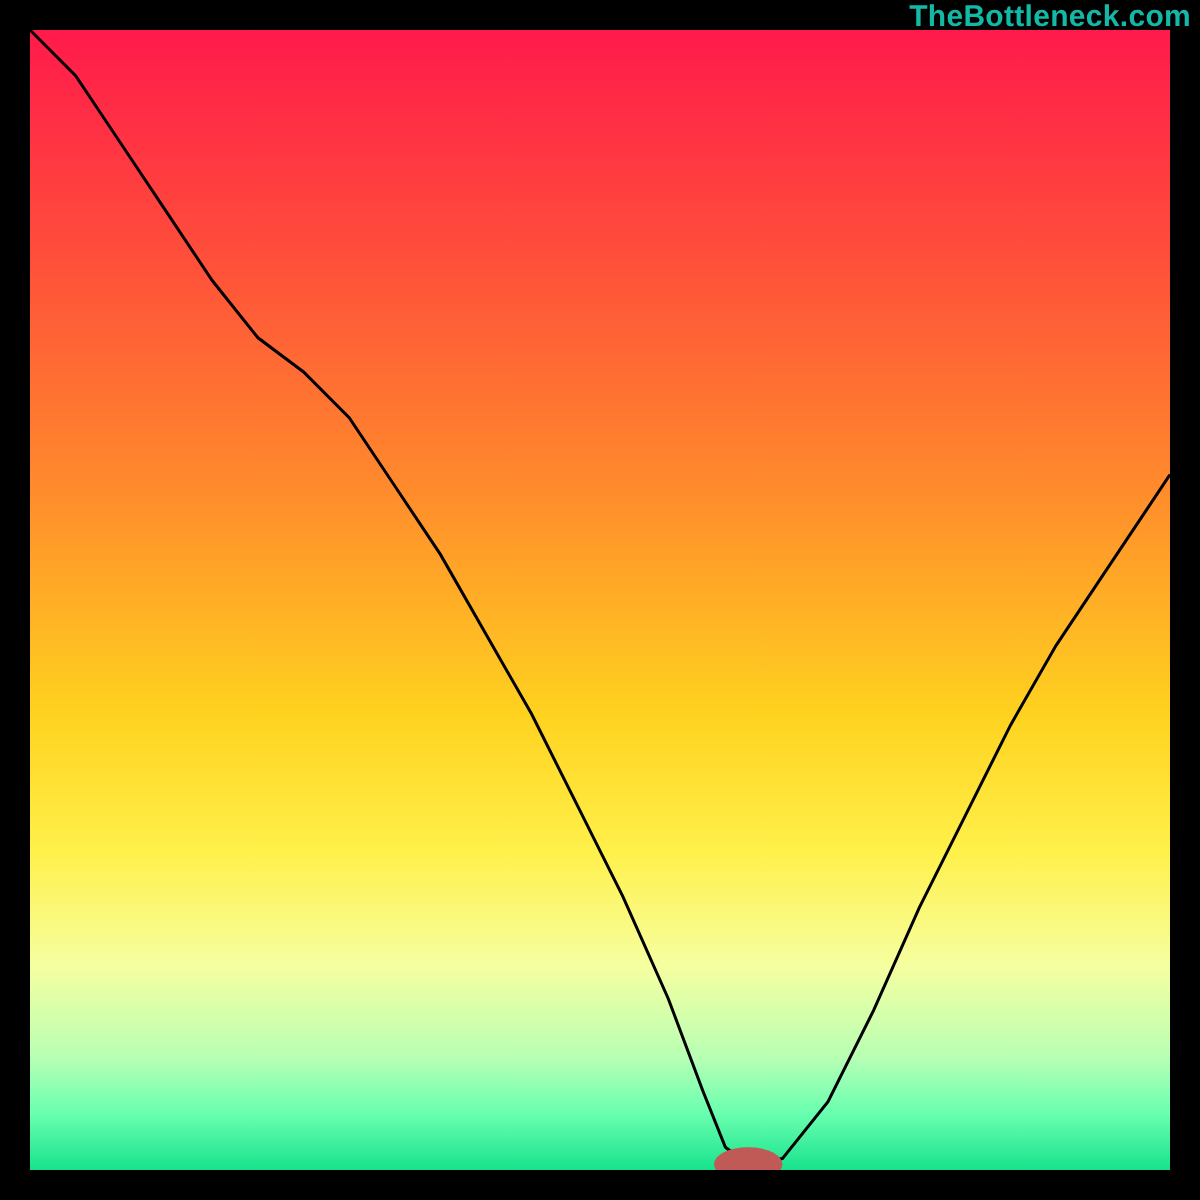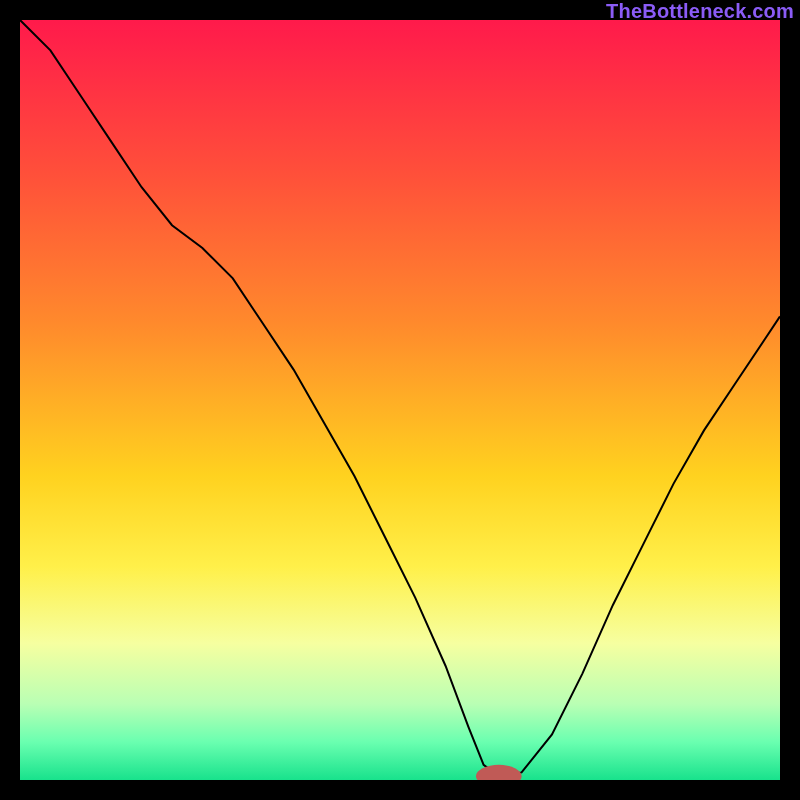--- a/index.html
+++ b/index.html
@@ -21,21 +21,21 @@
     position: absolute;
     left: 20px;
     top: 20px;
     width: 760px;
     height: 760px;
   }
   .watermark {
     position: absolute;
     top: 0;
     right: 6px;
-    color: #8b5cf6;
+    color: #14b8a6;
     font-size: 20px;
     font-weight: 600;
     letter-spacing: 0.2px;
     user-select: none;
   }
 </style>
 </head>
 <body>
 
 <div class="frame">

